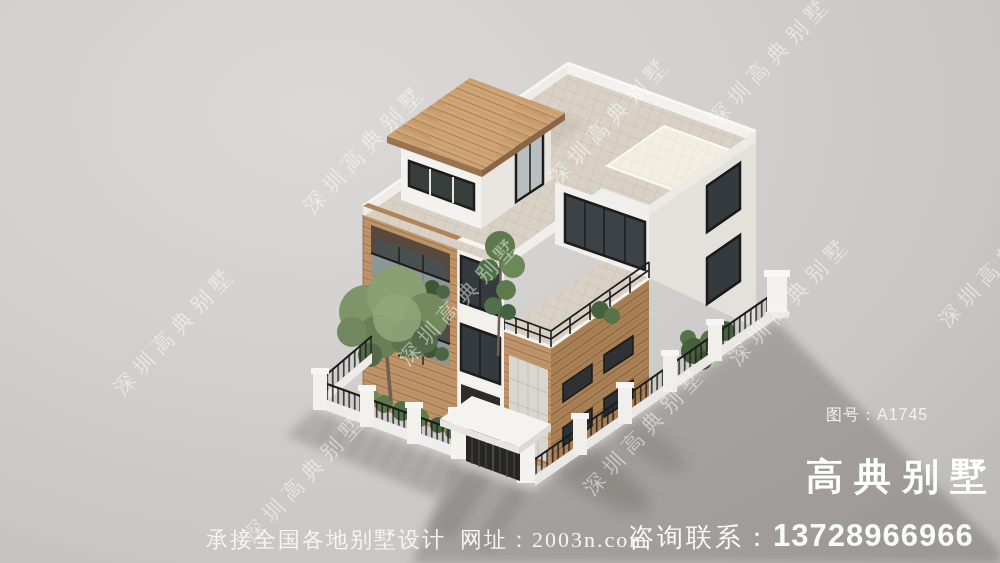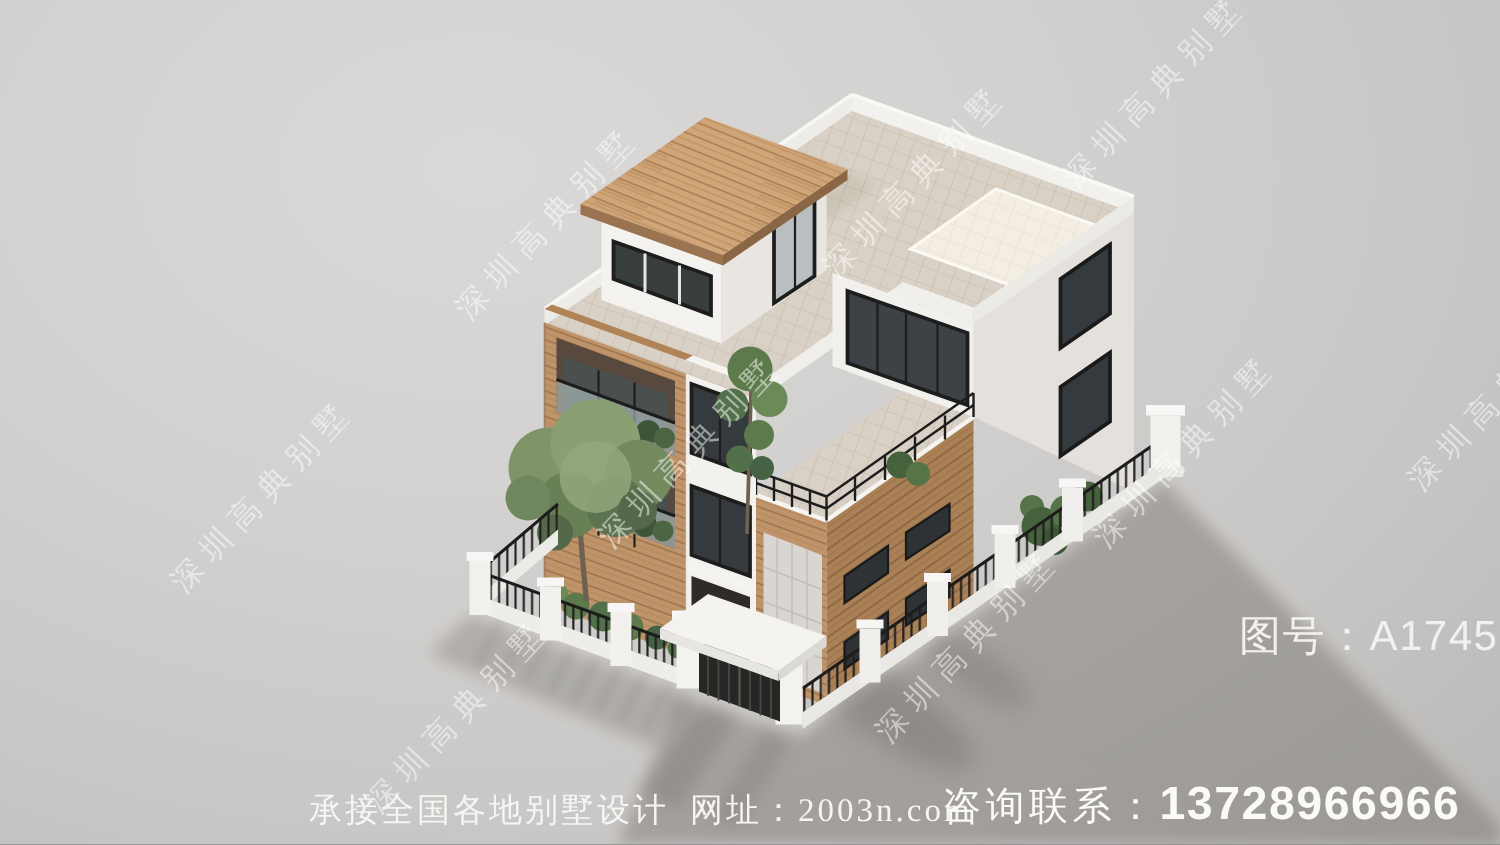--- a/index.html
+++ b/index.html
@@ -19,21 +19,21 @@
   }
   .title{
     left:50px;top:460px;font-size:54px;letter-spacing:3px;font-weight:400;
     color:#fdfdfc;text-shadow:0 0 1px rgba(255,255,255,0.6);
   }
   .tagline{
     left:206px;top:525px;font-size:22px;letter-spacing:2px;
     font-family:"Liberation Serif", serif;color:#f6f5f3;
   }
   .tagline .site{margin-left:14px;}
-  .drawing-no{left:826px;top:405px;font-size:28px;letter-spacing:1px;color:#f2f1ef;font-weight:400;}
+  .drawing-no{left:826px;top:405px;font-size:16px;letter-spacing:1px;color:#f2f1ef;font-weight:400;}
   .brand{
     left:806px;top:452px;font-size:37px;font-weight:700;letter-spacing:11px;
     font-family:"Liberation Serif", serif;color:#fefefd;
   }
   .contact{left:628px;top:518px;color:#fafaf9;}
   .contact .lbl{font-family:"Liberation Serif", serif;font-size:26px;letter-spacing:3px;vertical-align:baseline;}
   .contact .num{font-size:31px;letter-spacing:1px;font-weight:700;}
 </style>
 </head>
 <body>
@@ -333,18 +333,19 @@
 
 
 <div class="txt tagline">
   <span>承接全国各地别墅设计</span><span class="site">网址：2003n.com</span>
 </div>
 
 <div class="txt drawing-no">
   <span>图号：</span><span>A1745</span>
 </div>
 
+<div class="txt brand">高典别墅</div>
 
 <div class="txt contact">
   <span class="lbl">咨询联系：</span><span class="num">13728966966</span>
 </div>
 
 </div>
 
 </body></html>

